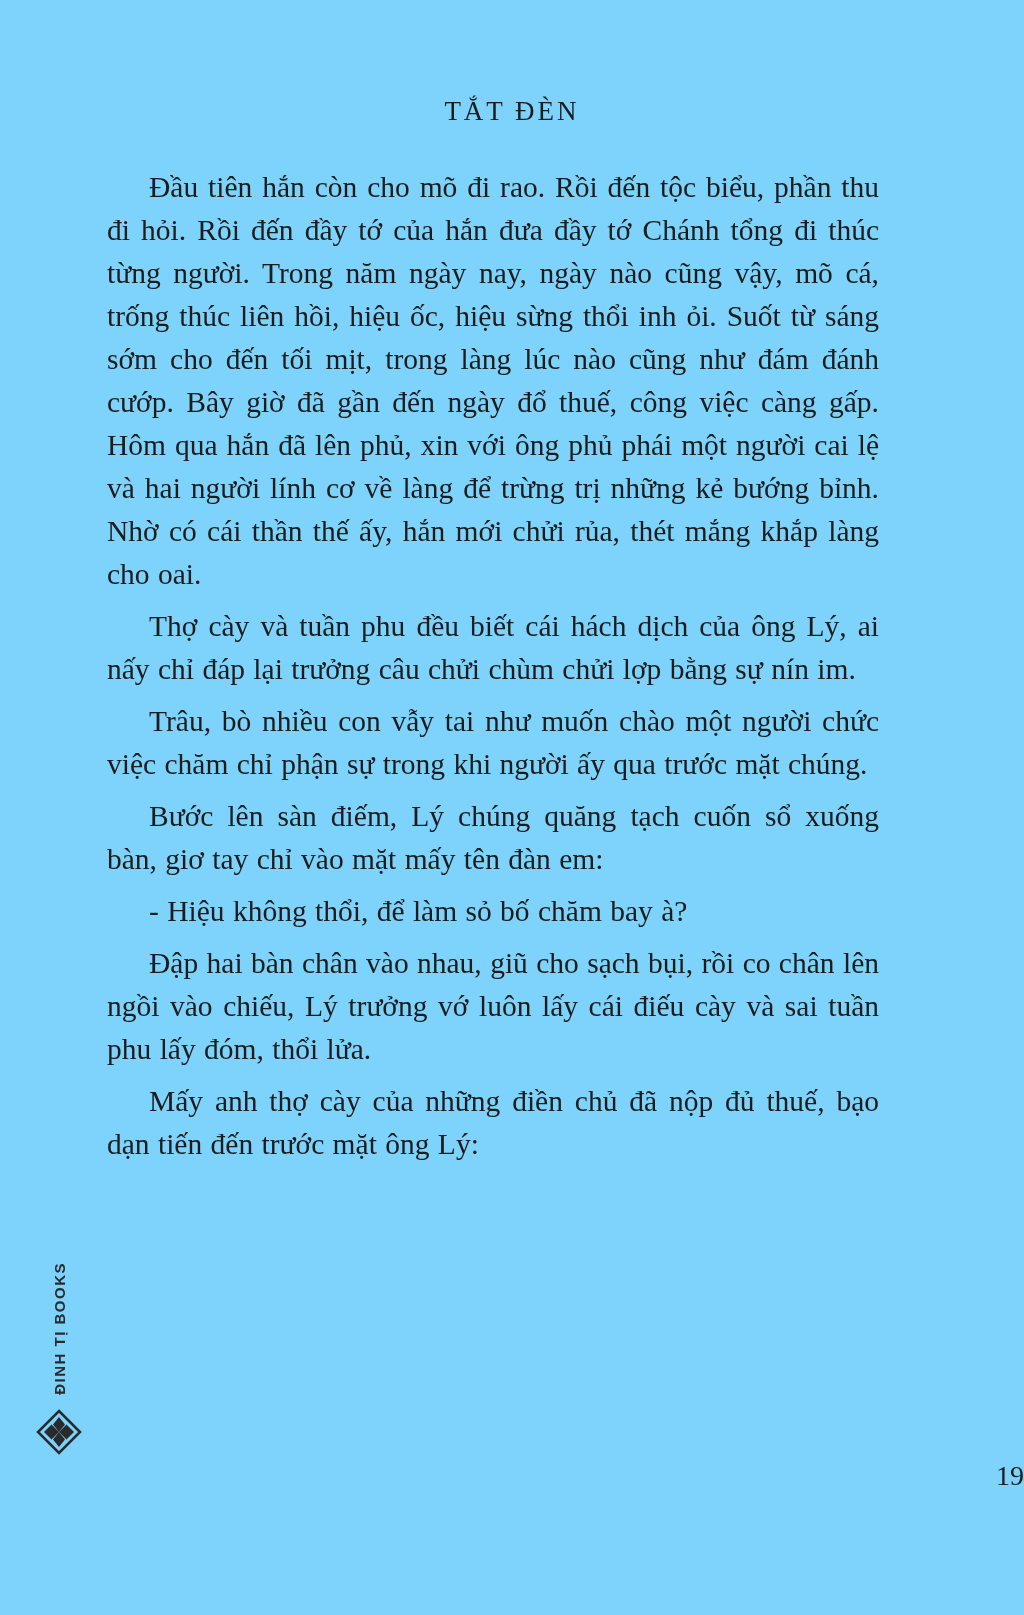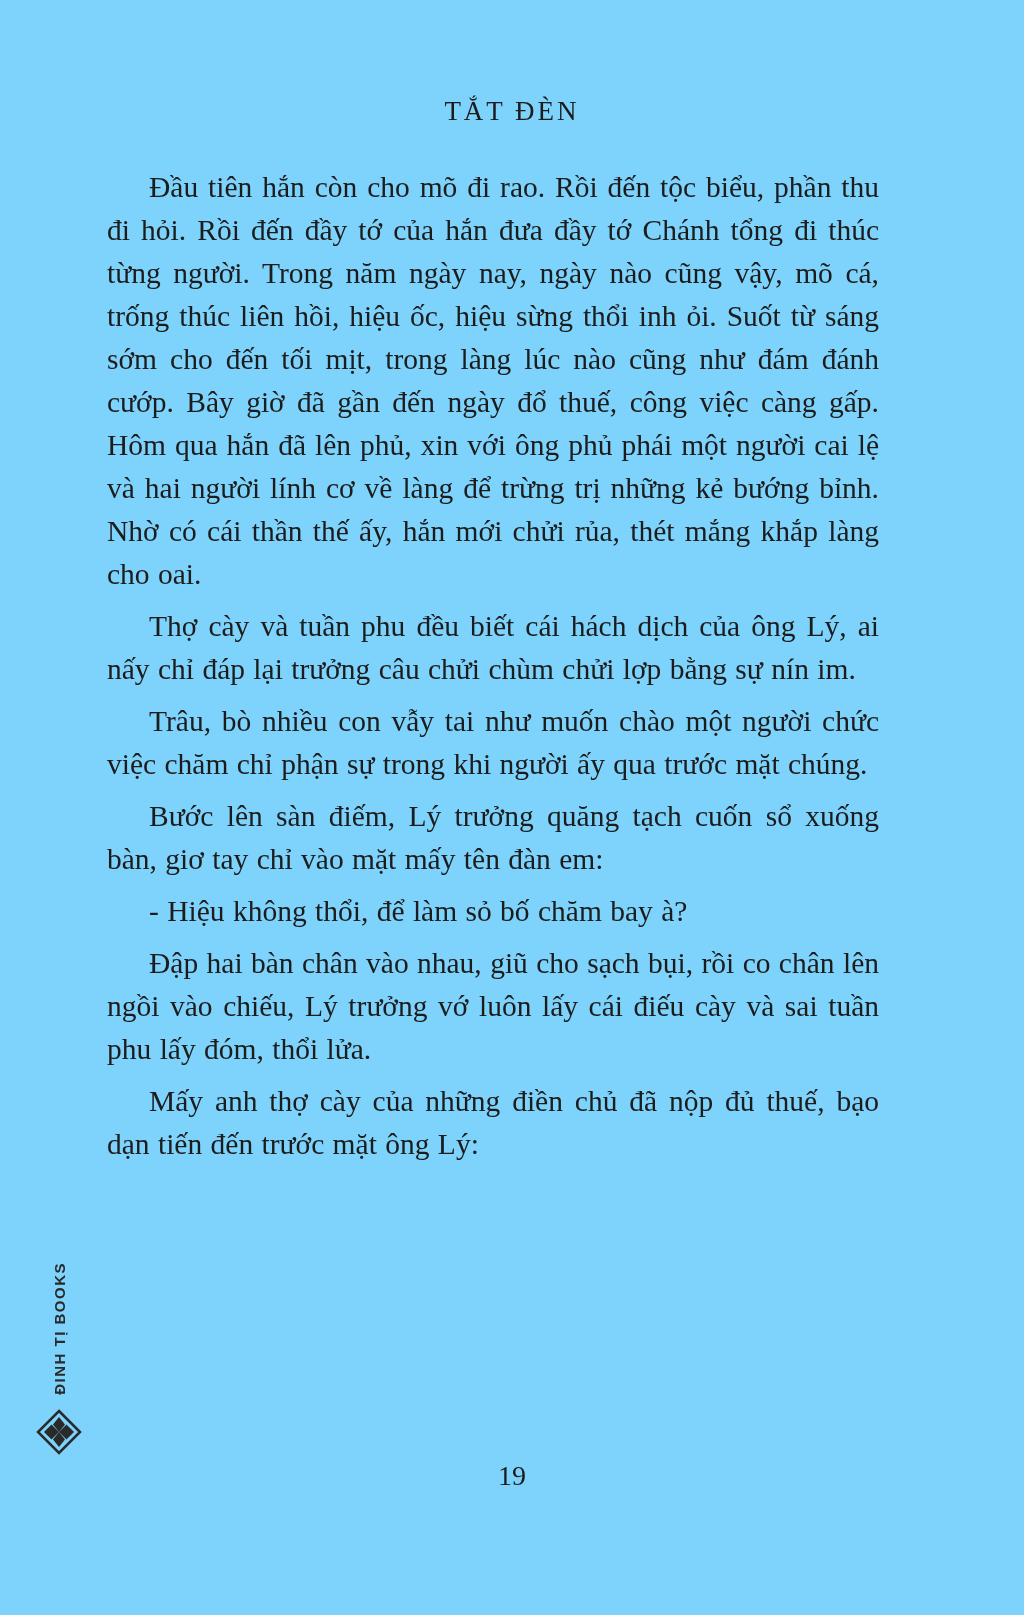--- a/index.html
+++ b/index.html
@@ -36,21 +36,21 @@
     text-align: justify;
     text-indent: 42px;
     margin-bottom: 9px;
     word-spacing: 1px;
   }
   .page-number {
     position: absolute;
     top: 1460px;
     left: 0;
     width: 100%;
-    text-align: center;
+    text-align: right;
     font-size: 28px;
   }
   .sidebar {
     position: absolute;
     left: 34px;
     top: 1262px;
     width: 50px;
     display: flex;
     flex-direction: column;
     align-items: center;
@@ -72,21 +72,21 @@
 <body>
 
 <div class="page">
 
   <h1 class="book-title">TẮT ĐÈN</h1>
 
   <div class="content">
     <p>Đầu tiên hắn còn cho mõ đi rao. Rồi đến tộc biểu, phần thu đi hỏi. Rồi đến đầy tớ của hắn đưa đầy tớ Chánh tổng đi thúc từng người. Trong năm ngày nay, ngày nào cũng vậy, mõ cá, trống thúc liên hồi, hiệu ốc, hiệu sừng thổi inh ỏi. Suốt từ sáng sớm cho đến tối mịt, trong làng lúc nào cũng như đám đánh cướp. Bây giờ đã gần đến ngày đổ thuế, công việc càng gấp. Hôm qua hắn đã lên phủ, xin với ông phủ phái một người cai lệ và hai người lính cơ về làng để trừng trị những kẻ bướng bỉnh. Nhờ có cái thần thế ấy, hắn mới chửi rủa, thét mắng khắp làng cho oai.</p>
     <p>Thợ cày và tuần phu đều biết cái hách dịch của ông Lý, ai nấy chỉ đáp lại trưởng câu chửi chùm chửi lợp bằng sự nín im.</p>
     <p>Trâu, bò nhiều con vẫy tai như muốn chào một người chức việc chăm chỉ phận sự trong khi người ấy qua trước mặt chúng.</p>
-    <p>Bước lên sàn điếm, Lý trưởng quăng tạch cuốn sổ xuống bàn, giơ tay chỉ vào mặt mấy tên đàn em:</p>
+    <p>Bước lên sàn điếm, Lý chúng quăng tạch cuốn sổ xuống bàn, giơ tay chỉ vào mặt mấy tên đàn em:</p>
     <p>- Hiệu không thổi, để làm sỏ bố chăm bay à?</p>
     <p>Đập hai bàn chân vào nhau, giũ cho sạch bụi, rồi co chân lên ngồi vào chiếu, Lý trưởng vớ luôn lấy cái điếu cày và sai tuần phu lấy đóm, thổi lửa.</p>
     <p>Mấy anh thợ cày của những điền chủ đã nộp đủ thuế, bạo dạn tiến đến trước mặt ông Lý:</p>
   </div>
 
   <div class="sidebar">
     <div class="publisher-text">ĐINH TỊ BOOKS</div>
     <div class="publisher-logo">
       <svg width="46" height="46" viewBox="0 0 46 46" aria-hidden="true">
         <polygon points="23,2 44,23 23,44 2,23" fill="none" stroke="#2a2a2a" stroke-width="2.5"></polygon>

